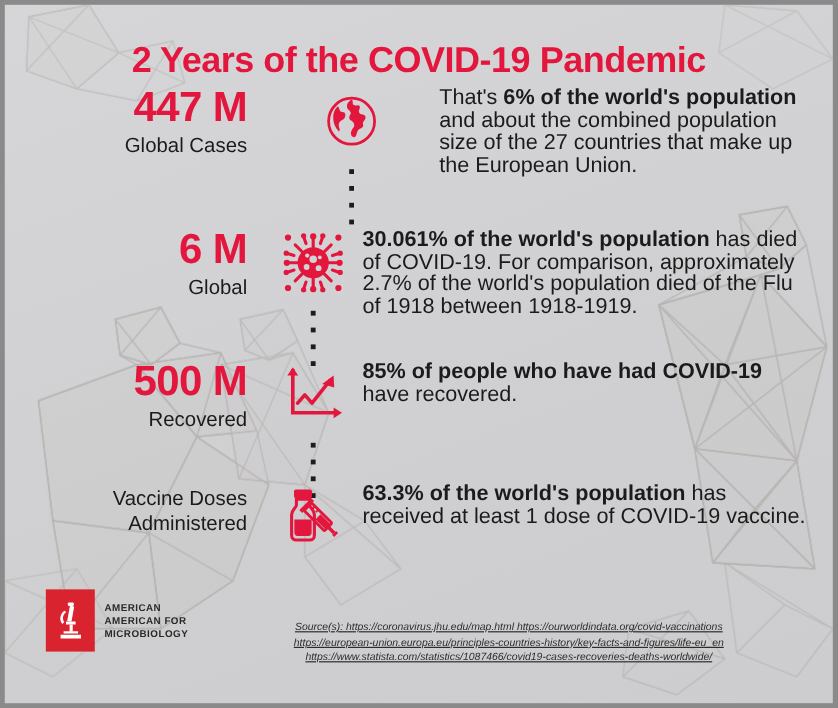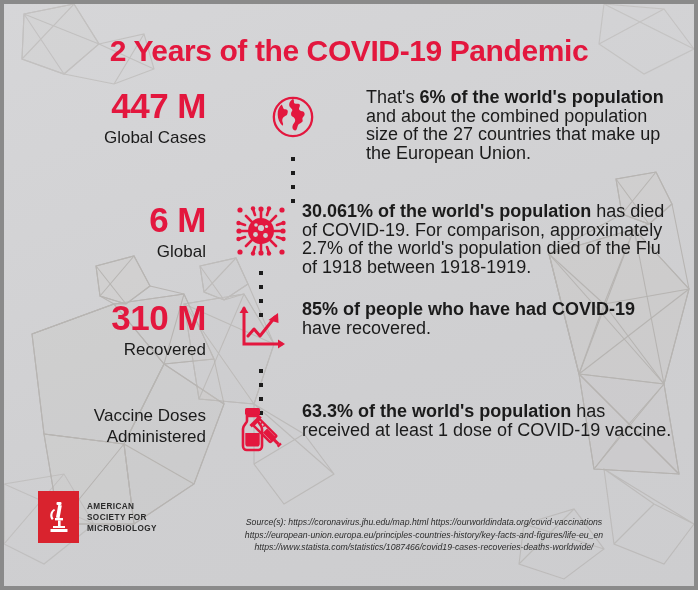--- a/index.html
+++ b/index.html
@@ -34,22 +34,22 @@
     letter-spacing:-0.4px;
     white-space:nowrap;
   }
   
   .row{
     position:absolute;
     left:0; width:690px;
     display:flex;
     align-items:flex-start;
   }
-  .row-1{top:84px;gap:32px;}
-  .row-2{top:186px;margin-top:12px;}
+  .row-1{top:68px;gap:32px;}
+  .row-2{top:186px;}
   .row-3{top:296px;}
   .row-4{top:398px;}
 
   .stat{
     width:216px;
     flex:0 0 216px;
     text-align:right;
     padding-right:14px;
     box-sizing:border-box;
   }
@@ -112,21 +112,21 @@
   }
   .sources{
     position:absolute;
     left:160px; top:512px; width:520px;
     text-align:center;
     color:#2d2d2d;
     font-size:8.7px;
     line-height:12.6px;
     font-style:italic;
   }
-  .sources div{white-space:nowrap;}
+  .sources div{white-space:nowrap;text-decoration:underline;}
 </style>
 </head>
 <body>
 
 <div id="infographic">
 
   <svg class="bg-art" viewBox="0 0 690 582">
     <g stroke="#a9a5a0" stroke-width="1.1" fill="none" opacity="0.75">
 
       <g>
@@ -254,21 +254,21 @@
           <i></i>
           <i></i>
           <i></i>
         </div>
     </div>
     <div class="desc"><b>30.061% of the world's population</b><span> has died of COVID-19. For comparison, approximately 2.7% of the world's population died of the Flu of 1918 between 1918-1919.</span></div>
   </div>
 
   <div class="row row-3">
     <div class="stat">
-      <div class="stat-number">310 M</div>
+      <div class="stat-number">500 M</div>
       <div class="stat-label">Recovered</div>
     </div>
     <div class="icon-col">
       <div class="icon-box">
         <svg width="48" height="46" viewBox="0 0 48 46">
           <g stroke="#e3173e" stroke-width="3" fill="none" stroke-linecap="square">
             <path d="M7 3 V38 H44"></path>
           </g>
           <path fill="#e3173e" d="M7 0 L11.5 7 H2.5 Z"></path>
           <path fill="#e3173e" d="M48 38 L41 42.5 V33.5 Z"></path>
@@ -323,21 +323,21 @@
           <path d="M9 18 h8 v2.4 h-8 z"></path>
           <path d="M12 20.4 h2.6 v6 h-2.6 z"></path>
           <path d="M7 26 h12 v2 h-12 z"></path>
           <path d="M4.5 29 h17 v3 h-17 z"></path>
           <path d="M8 9 c-4 2 -5 8 -2 11 l1.6-1.6 c-2-2.4 -1.2-6.6 1.6-8.2 z"></path>
         </g>
       </svg>
     </div>
     <div class="logo-text">
       <div>AMERICAN</div>
-      <div>SOCIETY FOR</div>
+      <div>AMERICAN FOR</div>
       <div>MICROBIOLOGY</div>
     </div>
   </div>
 
   <div class="sources">
     <div>Source(s): https://coronavirus.jhu.edu/map.html https://ourworldindata.org/covid-vaccinations</div>
     <div>https://european-union.europa.eu/principles-countries-history/key-facts-and-figures/life-eu_en</div>
     <div>https://www.statista.com/statistics/1087466/covid19-cases-recoveries-deaths-worldwide/</div>
   </div>
 

